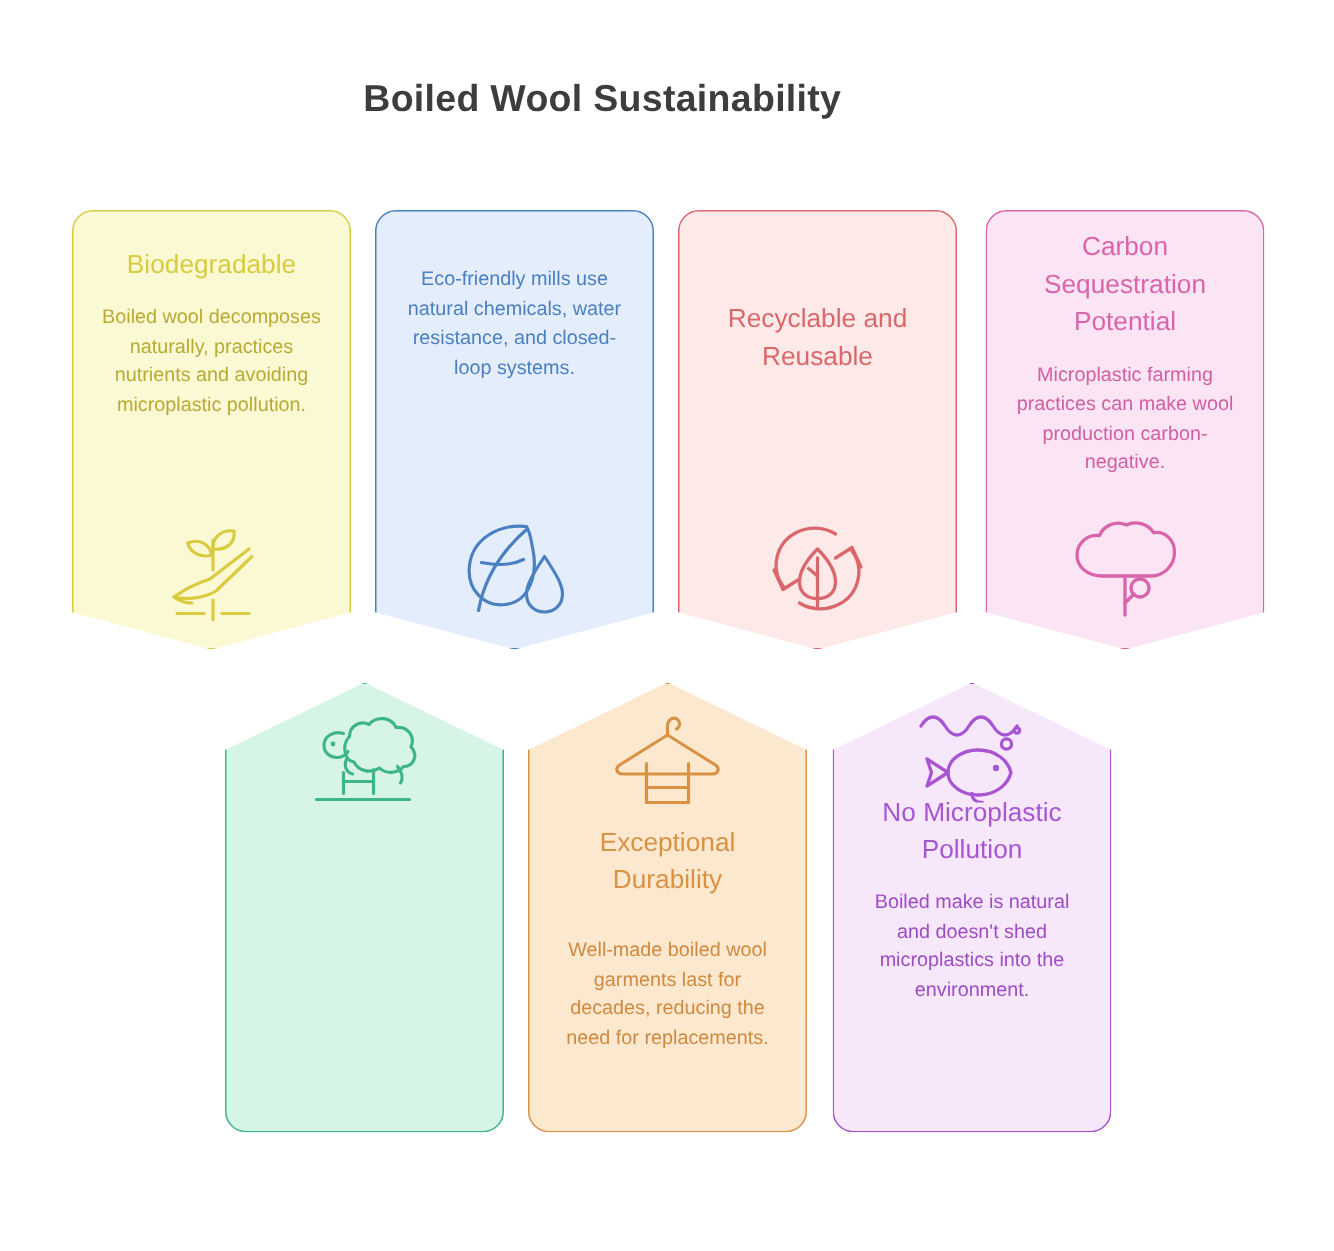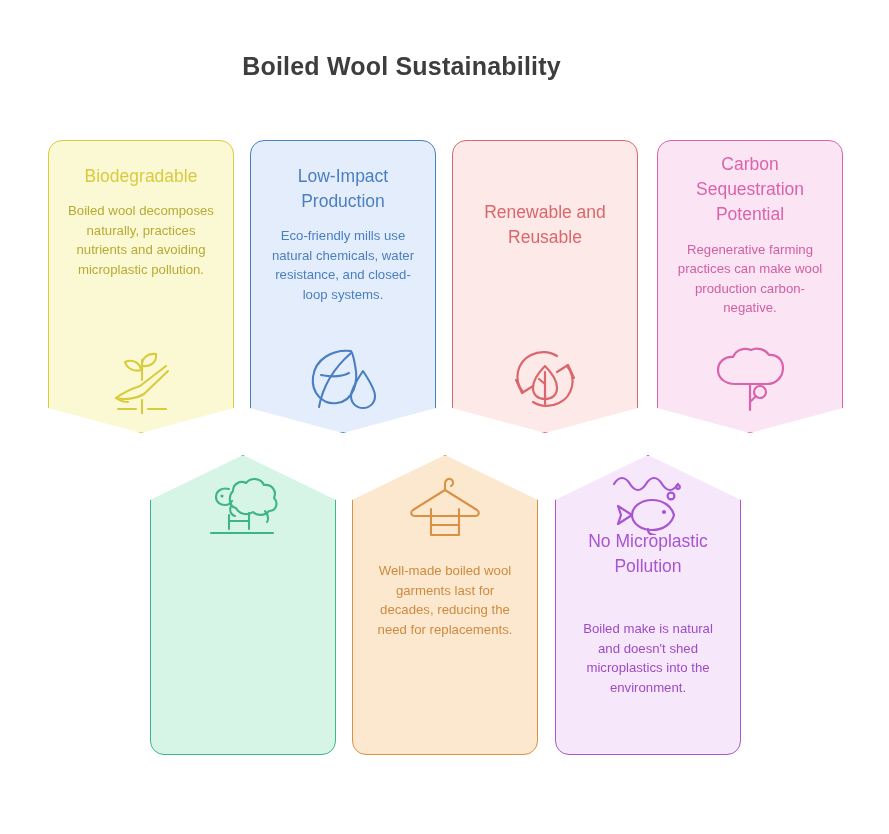--- a/index.html
+++ b/index.html
@@ -36,21 +36,21 @@
     border-radius: 14px;
     -webkit-clip-path: polygon(50% 0, 100% 15%, 100% 100%, 0 100%, 0 15%);
     clip-path: polygon(50% 0, 100% 15%, 100% 100%, 0 100%, 0 15%);
   }
 
   .card .inner {
     position: absolute; left: 0; width: 186px;
     display: flex; flex-direction: column; align-items: center;
   }
   .card.down .inner { top: 0; }
-  .card.up   .inner { top: 0; gap: 28px; }
+  .card.up   .inner { top: 0; }
 
   .c-title {
     font-size: 17.5px; line-height: 1.44;
     color: var(--ac); text-align: center;
     padding: 0 10px;
   }
   .c-desc {
     font-size: 13.2px; line-height: 1.48;
     color: var(--tc); text-align: center;
     padding: 0 17px;
@@ -84,58 +84,57 @@
       <path d="M12 57 L30 57"></path>
       <path d="M42 57 L60 57"></path>
       <path d="M36 48 L36 62"></path>
     </svg>
           </div>
         </div>
       </div>
       <div class="card down" style="left: 250px; top: 140px; height: 293px; --ac: #4a7fc1; --bg: #e4edfb; --tc: #4a7fc1;">
         <div class="shape"></div>
         <div class="inner" style="top: 24px;">
-          <div class="c-title">Low-Impact Production</div>
           <div class="c-desc" style="margin-top: 12px;">Eco-friendly mills use natural chemicals, water resistance, and closed-loop systems.</div>
         </div>
         <div style="position: absolute; left: 0px; width: 186px; top: 205px; display: flex; justify-content: center;">
           <div class="c-icon" style="color: rgb(74, 127, 193);">
     <svg viewBox="0 0 76 66" width="76" height="66" fill="none" stroke="currentColor" stroke-width="2.1" stroke-linecap="round" stroke-linejoin="round">
       <path d="M46 6 C28 4 10 14 8 32 C6 48 18 60 32 58 C48 56 54 38 50 20 C49 14 48 9 46 6 Z"></path>
       <path d="M14 62 C18 40 30 22 46 8"></path>
       <path d="M16 30 C26 32 36 32 44 28"></path>
       <path d="M58 26 C50 38 46 45 46 51 C46 58 51 63 58 63 C65 63 70 58 70 51 C70 45 66 38 58 26 Z"></path>
     </svg>
           </div>
         </div>
       </div>
       <div class="card down" style="left: 452px; top: 140px; height: 293px; --ac: #d9676b; --bg: #fdeae8; --tc: #d9676b;">
         <div class="shape"></div>
         <div class="inner" style="top: 60px;">
-          <div class="c-title">Renewable and Reusable</div>
+          <div class="c-title">Recyclable and Reusable</div>
         </div>
         <div style="position: absolute; left: 0px; width: 186px; top: 208px; display: flex; justify-content: center;">
           <div class="c-icon" style="color: rgb(217, 103, 107);">
     <svg viewBox="0 0 72 62" width="72" height="62" fill="none" stroke="currentColor" stroke-width="2.2" stroke-linecap="round" stroke-linejoin="round">
       <path d="M14 44 C4 32 8 14 22 7 C30 3 40 3 48 8"></path>
       <path d="M7 32 L13 45 L24 38"></path>
       <path d="M58 18 C68 30 64 48 50 55 C42 59 32 59 24 54"></path>
       <path d="M65 30 L59 17 L48 24"></path>
       <path d="M36 18 C27 27 24 34 24 40 C24 47 29 51 36 51 C43 51 48 47 48 40 C48 34 45 27 36 18 Z"></path>
       <path d="M36 24 L36 56"></path>
       <path d="M36 36 L30 31"></path>
     </svg>
           </div>
         </div>
       </div>
       <div class="card down" style="left: 657px; top: 140px; height: 293px; --ac: #d964ac; --bg: #fbe4f3; --tc: #d05fa3;">
         <div class="shape"></div>
         <div class="inner" style="top: 12px; align-items: flex-end;">
           <div class="c-title">Carbon Sequestration Potential</div>
-          <div class="c-desc" style="margin-top: 12px;">Regenerative farming practices can make wool production carbon-negative.</div>
+          <div class="c-desc" style="margin-top: 12px;">Microplastic farming practices can make wool production carbon-negative.</div>
         </div>
         <div style="position: absolute; left: 0px; width: 186px; top: 206px; display: flex; justify-content: center;">
           <div class="c-icon" style="color: rgb(217, 100, 172);">
     <svg viewBox="0 0 74 66" width="74" height="66" fill="none" stroke="currentColor" stroke-width="2.2" stroke-linecap="round" stroke-linejoin="round">
       <path d="M22 38 C12 38 5 32 5 24 C5 16 12 10 20 11 C23 4 31 1 38 4 C44 1 52 3 56 9
                C64 8 70 14 70 22 C70 31 63 38 54 38 Z"></path>
       <path d="M37 38 L37 64"></path>
       <circle cx="47" cy="46" r="6"></circle>
       <path d="M43 50 L37 56"></path>
     </svg>
@@ -170,21 +169,22 @@
           <div class="c-icon" style="color: rgb(217, 146, 68);">
     <svg viewBox="0 0 80 66" width="80" height="66" fill="none" stroke="currentColor" stroke-width="2.1" stroke-linecap="round" stroke-linejoin="round">
       <path d="M40 17 L40 11 C40 7 44 4 47 7 C49 9 48 12 46 13"></path>
       <path d="M40 17 L8 37 C5 39 6 43 10 43 L70 43 C74 43 75 39 72 37 L40 17 Z"></path>
       <path d="M26 36 L26 62 L54 62 L54 36"></path>
       <path d="M26 52 L54 52"></path>
     </svg>
           </div>
         </div>
         <div class="inner" style="top: 94px;">
-          <div class="c-desc" style="margin-top: 12px;">Well-made boiled wool garments last for decades, reducing the need for replacements.</div>
+          <div class="c-title">Exceptional Durability</div>
+          <div class="c-desc" style="margin-top: 24px;">Well-made boiled wool garments last for decades, reducing the need for replacements.</div>
         </div>
       </div>
       <div class="card up" style="left: 555px; top: 455px; height: 300px; --ac: #a855d1; --bg: #f7e7fb; --tc: #9d4cc4;">
         <div class="shape"></div>
         <div style="position: absolute; left: 0px; width: 186px; top: 18px; display: flex; justify-content: center;">
           <div class="c-icon" style="color: rgb(168, 85, 209);">
     <svg viewBox="0 0 80 62" width="80" height="62" fill="none" stroke="currentColor" stroke-width="2.2" stroke-linecap="round" stroke-linejoin="round">
       <path d="M6 11 C11 3 17 3 22 11 C27 19 33 19 38 11 C43 3 49 3 54 11 C59 19 65 19 70 11"></path>
       <path d="M24 42 C24 33 34 27 44 27 C56 27 64 34 66 42 C64 50 56 57 44 57 C34 57 24 51 24 42 Z"></path>
       <path d="M24 42 L10 33 L13 42 L10 51 Z"></path>

